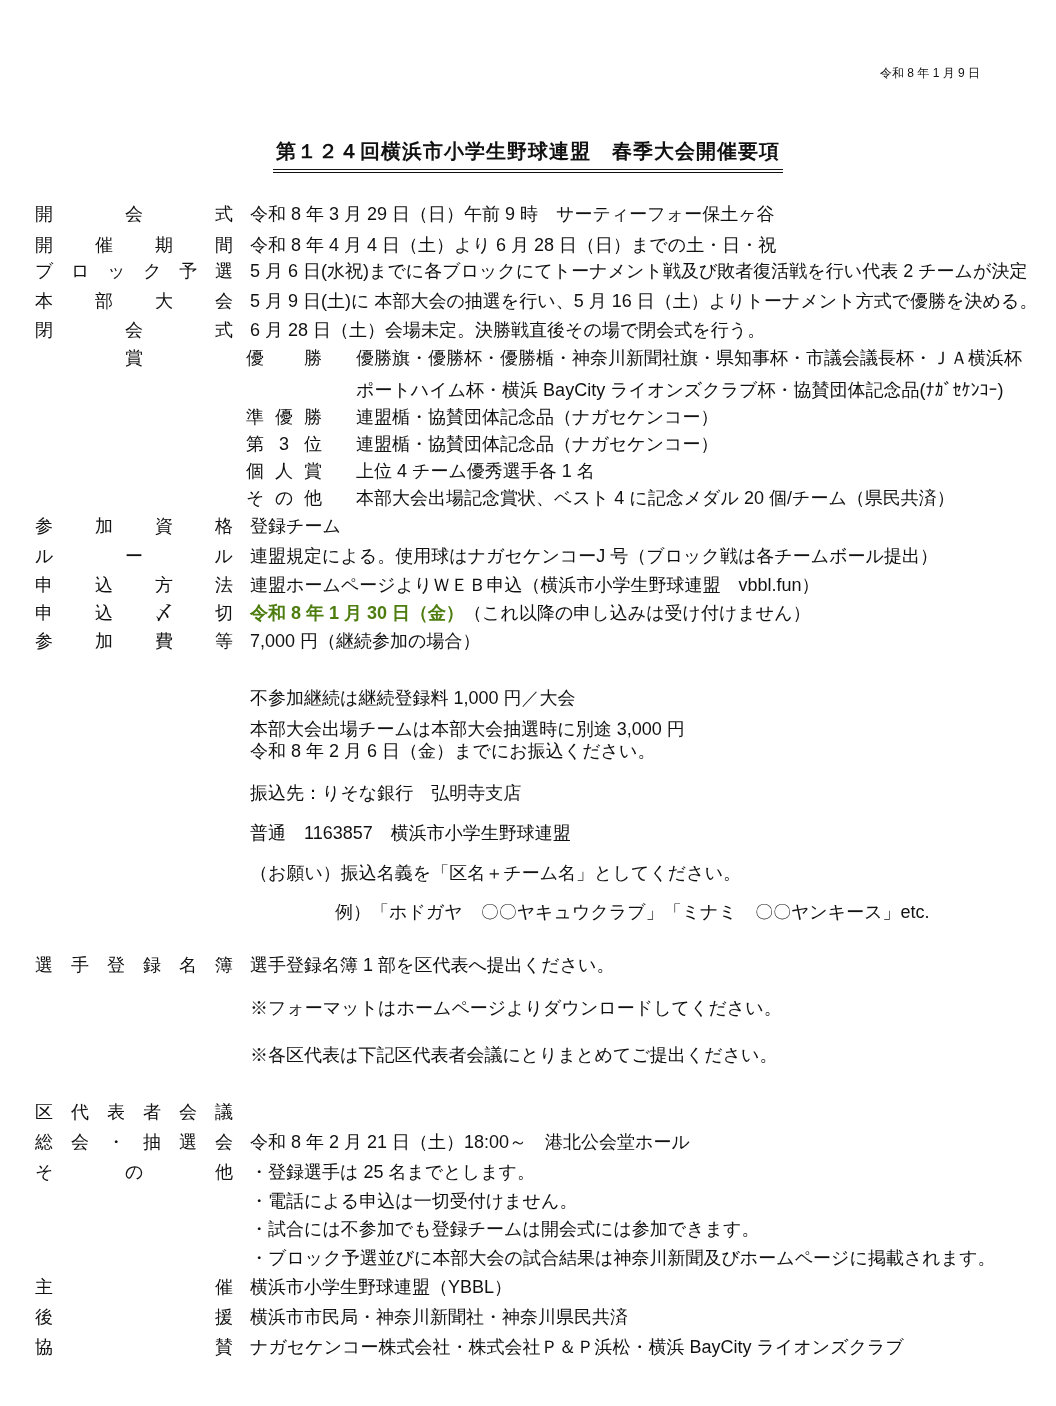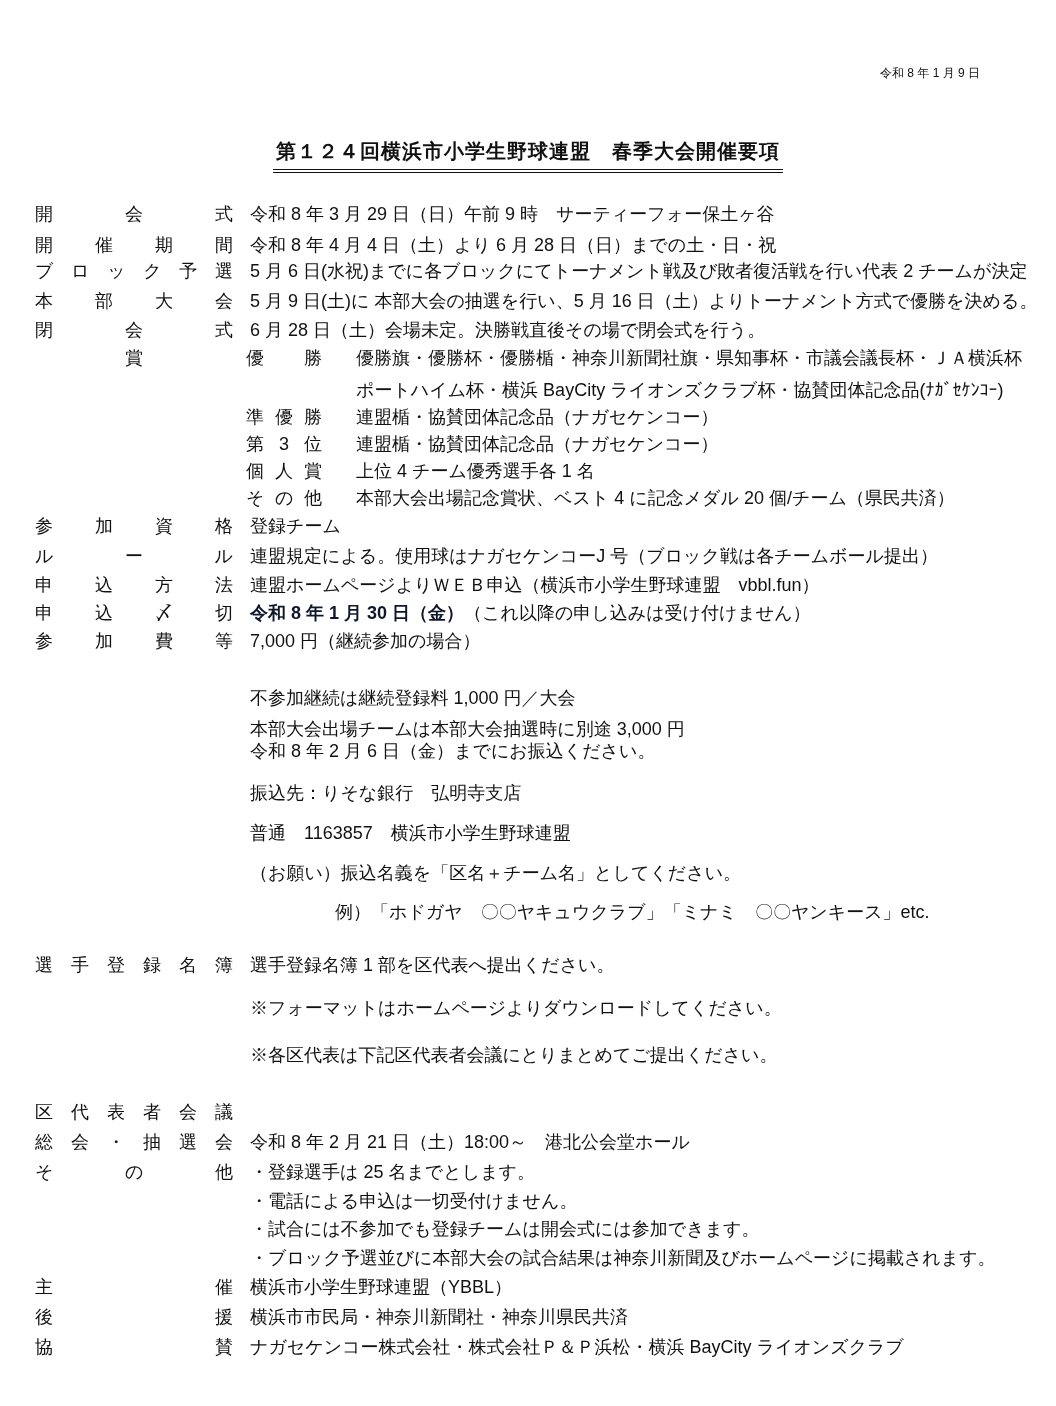--- a/index.html
+++ b/index.html
@@ -15,21 +15,21 @@
              border-bottom:4px double #111;padding:0 3px 4px 3px;white-space:nowrap;}
   .row{position:absolute;left:0;width:100%;height:24px;}
   .lbl{position:absolute;left:35px;width:198px;display:flex;justify-content:space-between;
        font-size:18px;line-height:24px;}
   .lbl span:only-child{margin:0 auto;}
   .val{position:absolute;left:250px;font-size:18px;line-height:24px;white-space:nowrap;}
   .val.indent{left:335px;}
   .sublbl{position:absolute;left:246px;width:76px;display:flex;justify-content:space-between;
           font-size:18px;line-height:24px;}
   .subval{position:absolute;left:325px;font-size:18px;line-height:24px;white-space:nowrap;margin-left:31px;}
-  .red{color:#0f172a;font-weight:bold;}
+  .red{color:#4d7c0f;font-weight:bold;}
 </style>
 </head>
 <body>
 
 <div class="page">
 
   <div class="date">令和 8 年 1 月 9 日</div>
   <div class="title-wrap">
     <span class="doc-title">第１２４回横浜市小学生野球連盟　春季大会開催要項</span>
   </div>

